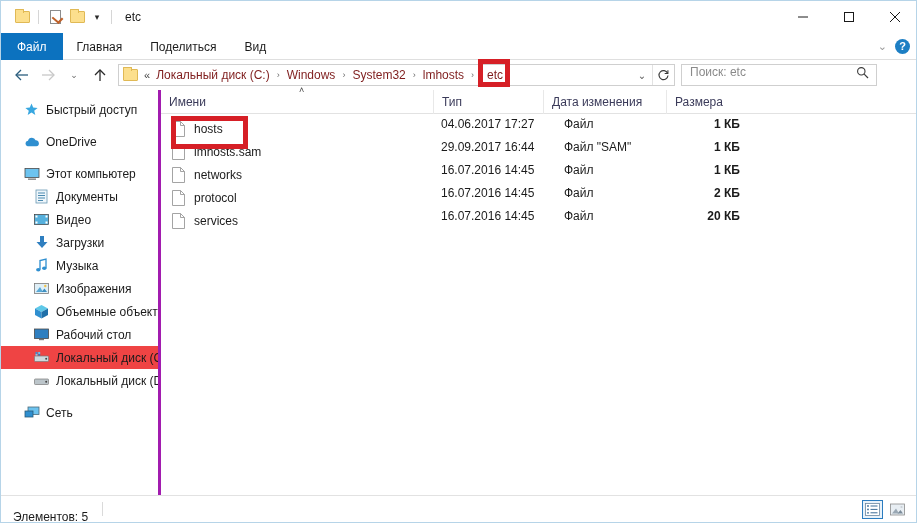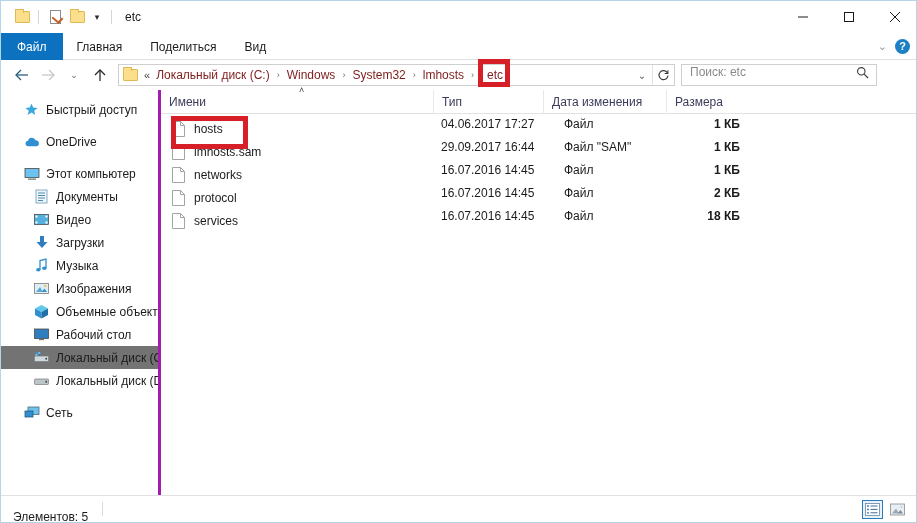--- a/index.html
+++ b/index.html
@@ -191,21 +191,21 @@
     overflow: hidden;
   }
   .sb-item {
     display: flex; align-items: center;
     height: 23px;
     font-size: 12px; color: #1b1b1b;
     padding-left: 22px;
     white-space: nowrap;
   }
   .sb-item.child { padding-left: 32px; }
-  .sb-item.selected { background: #737373; text-align: center; }
+  .sb-item.selected { background: #ef4444; text-align: center; }
   .sb-gap { height: 9px; }
   .sb-ico {
     width: 17px; height: 16px; margin-right: 6px;
     display: flex; align-items: center; justify-content: center;
     flex: 0 0 17px;
   }
 
   
   .filelist {
     flex: 1; position: relative; height: 406px;
@@ -623,21 +623,21 @@
             <span class="file-ico">
               <svg width="13" height="16" viewBox="0 0 13 16">
                   <path d="M0.5 0.5 H8.5 L12.5 4.5 V15.5 H0.5 Z" fill="#ffffff" stroke="#9a9a9a" stroke-width="0.9"></path>
                   <path d="M8.5 0.5 V4.5 H12.5" fill="none" stroke="#9a9a9a" stroke-width="0.9"></path>
                 </svg>
             </span>
             <span>services</span>
           </div>
           <div class="cell-date">16.07.2016 14:45</div>
           <div class="cell-type">Файл</div>
-          <div class="cell-size">18 КБ</div>
+          <div class="cell-size">20 КБ</div>
         </div>
 
       </div>
     </div>
   </div>
 
   <div class="statusbar">
     <div class="status-text">Элементов: 5</div>
     <div class="status-divider"></div>
     <div class="viewbtns">

